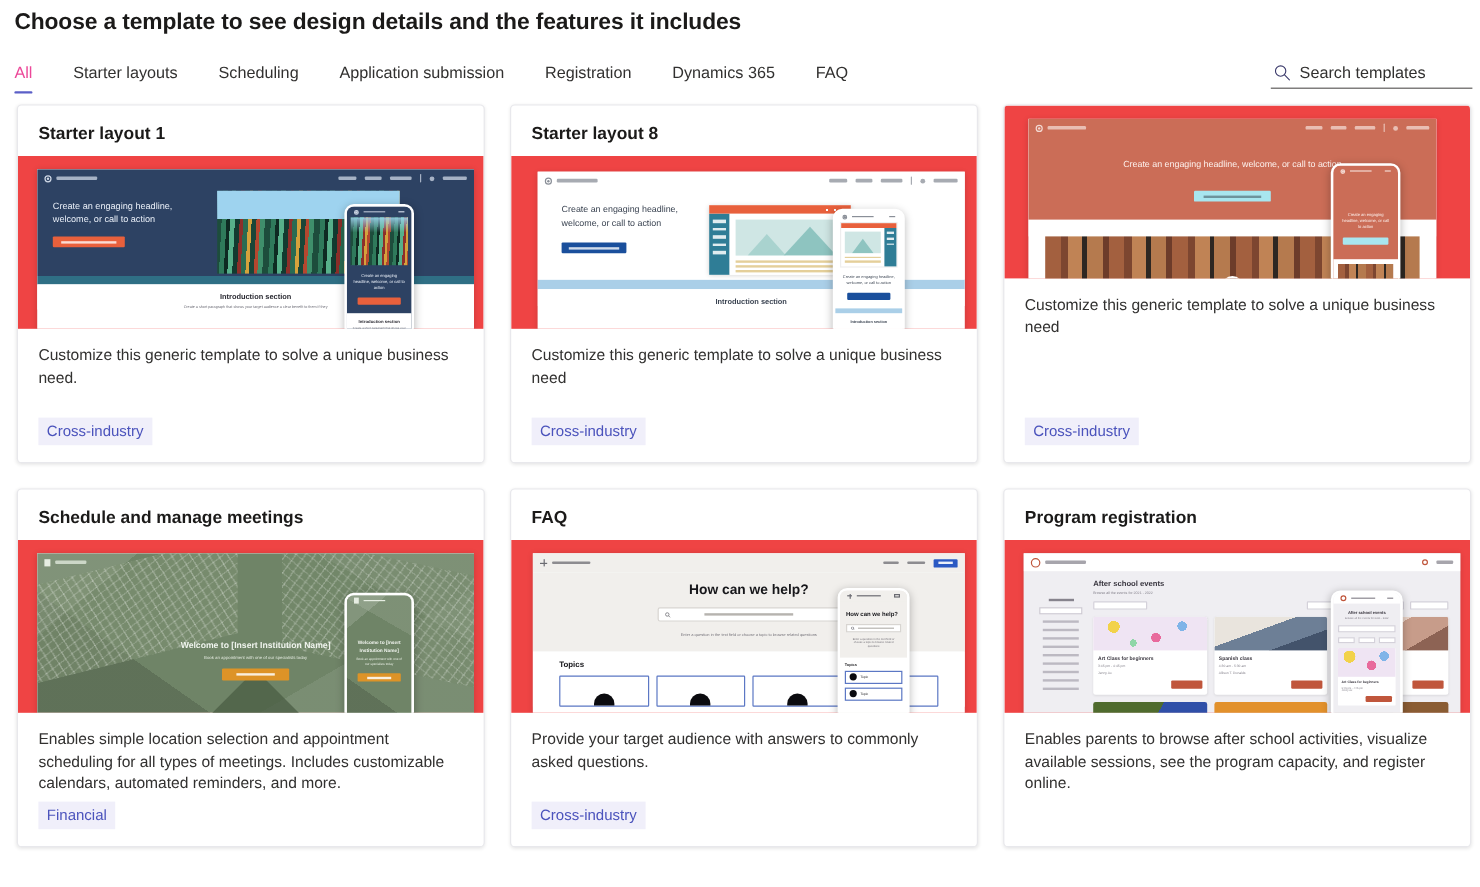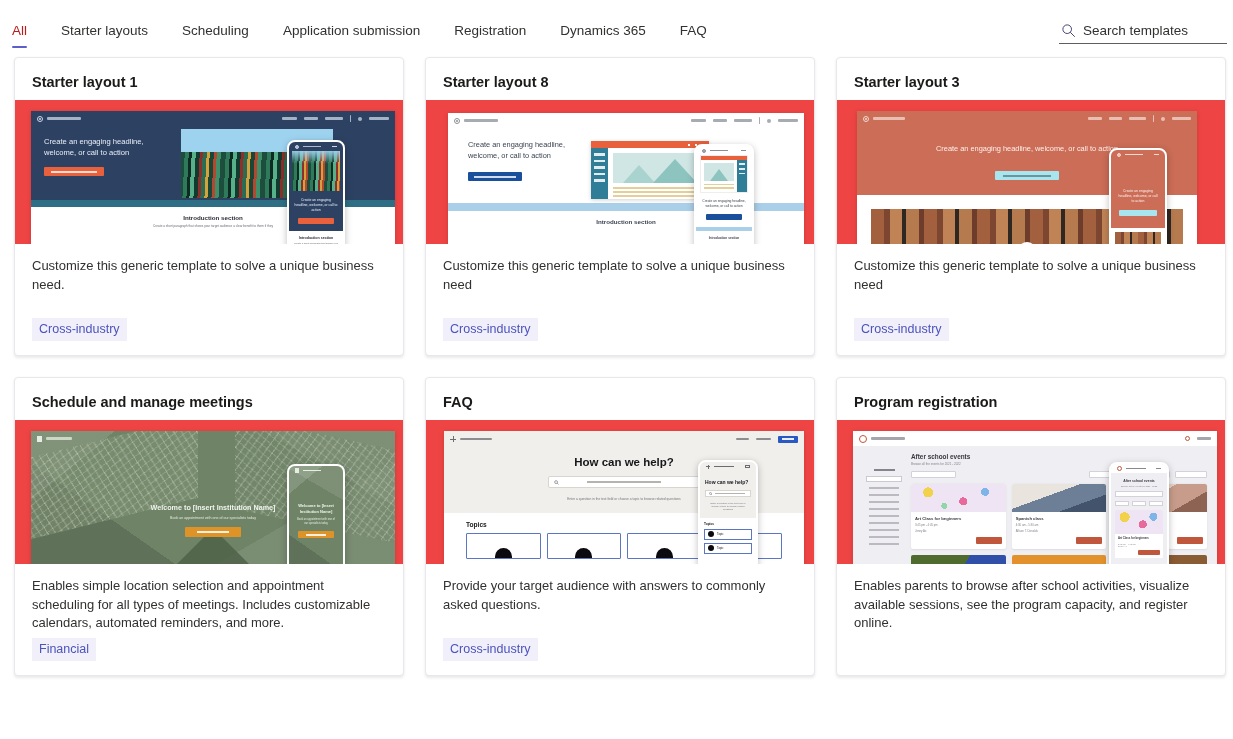--- a/index.html
+++ b/index.html
@@ -31,21 +31,21 @@
   .tab {
     font-size: 13.5px;
     color: #323130;
     padding: 0 0 9px 0;
     margin-right: 34px;
     position: relative;
     cursor: pointer;
     white-space: nowrap;
     line-height: 16px;
   }
-  .tab.active { color: #b91c1c; }
+  .tab.active { color: #ec4899; }
   .tab.active::after {
     content: "";
     position: absolute;
     left: 0; right: 0; bottom: 0;
     height: 2.5px;
     background: #5b5fc7;
     border-radius: 2px;
   }
 
   .search-wrap {
@@ -405,20 +405,21 @@
     background:#c0563c; border-radius:1px;
   }
   .c6-row2{ display:flex; gap:6px; margin-top:6px; }
   .c6-b{ flex:1; height:22px; border-radius:2px; }
 </style>
 </head>
 <body>
 
 <div>
 
+  <div class="page-title">Choose a template to see design details and the features it includes</div>
 
   <div class="tabbar">
     <div class="tab active">All</div>
     <div class="tab">Starter layouts</div>
     <div class="tab">Scheduling</div>
     <div class="tab">Application submission</div>
     <div class="tab">Registration</div>
     <div class="tab">Dynamics 365</div>
     <div class="tab">FAQ</div>
 
@@ -567,21 +568,20 @@
           </div>
         </div>
       </div>
       <div class="card-desc">Customize this generic template to solve a unique business need</div>
       <div class="tagrow">
         <span class="tag">Cross-industry</span>
       </div>
     </div>
 
     <div class="card">
-      <div class="card-title">Starter layout 3</div>
       <div class="thumb">
         <div class="mock c3-site">
           <div class="c3-hero">
             <div class="c3-nav">
               <div class="navrow">
                 <span class="navdot"></span>
                 <span class="navlink" style="width:32px"></span>
                 <span class="navlinks">
                   <span class="navlink" style="width:14px"></span>
                   <span class="navlink" style="width:13px"></span>

